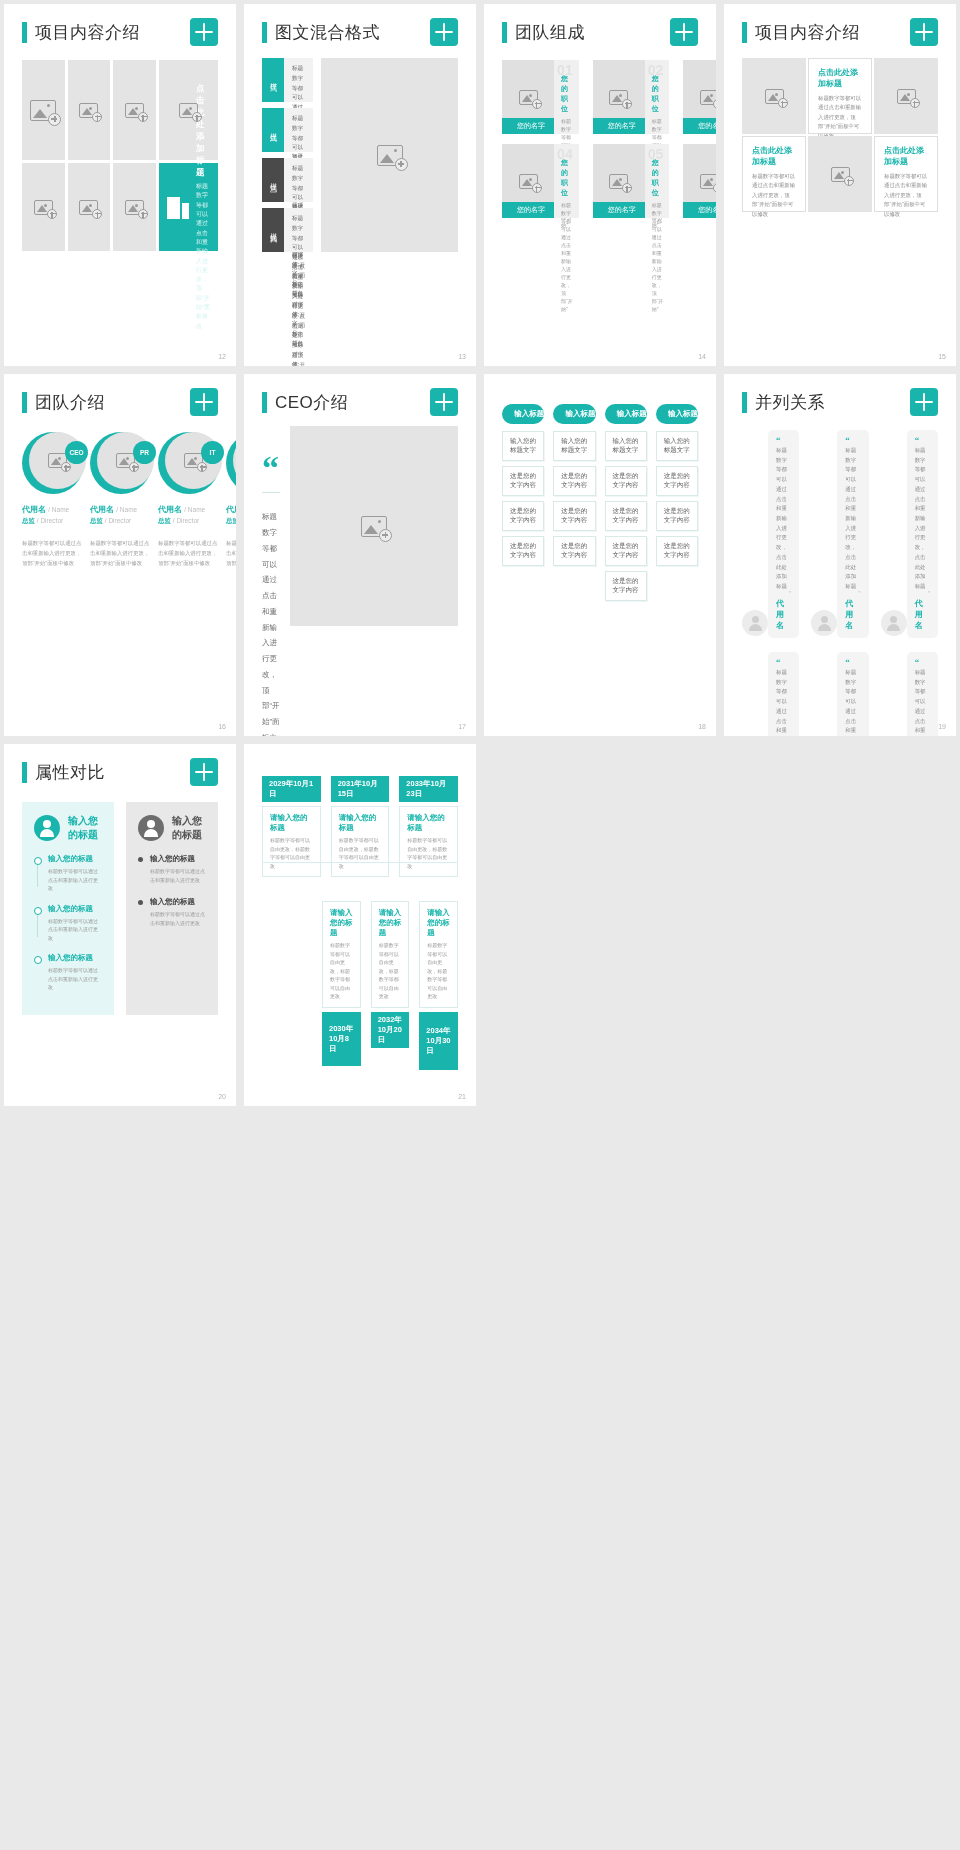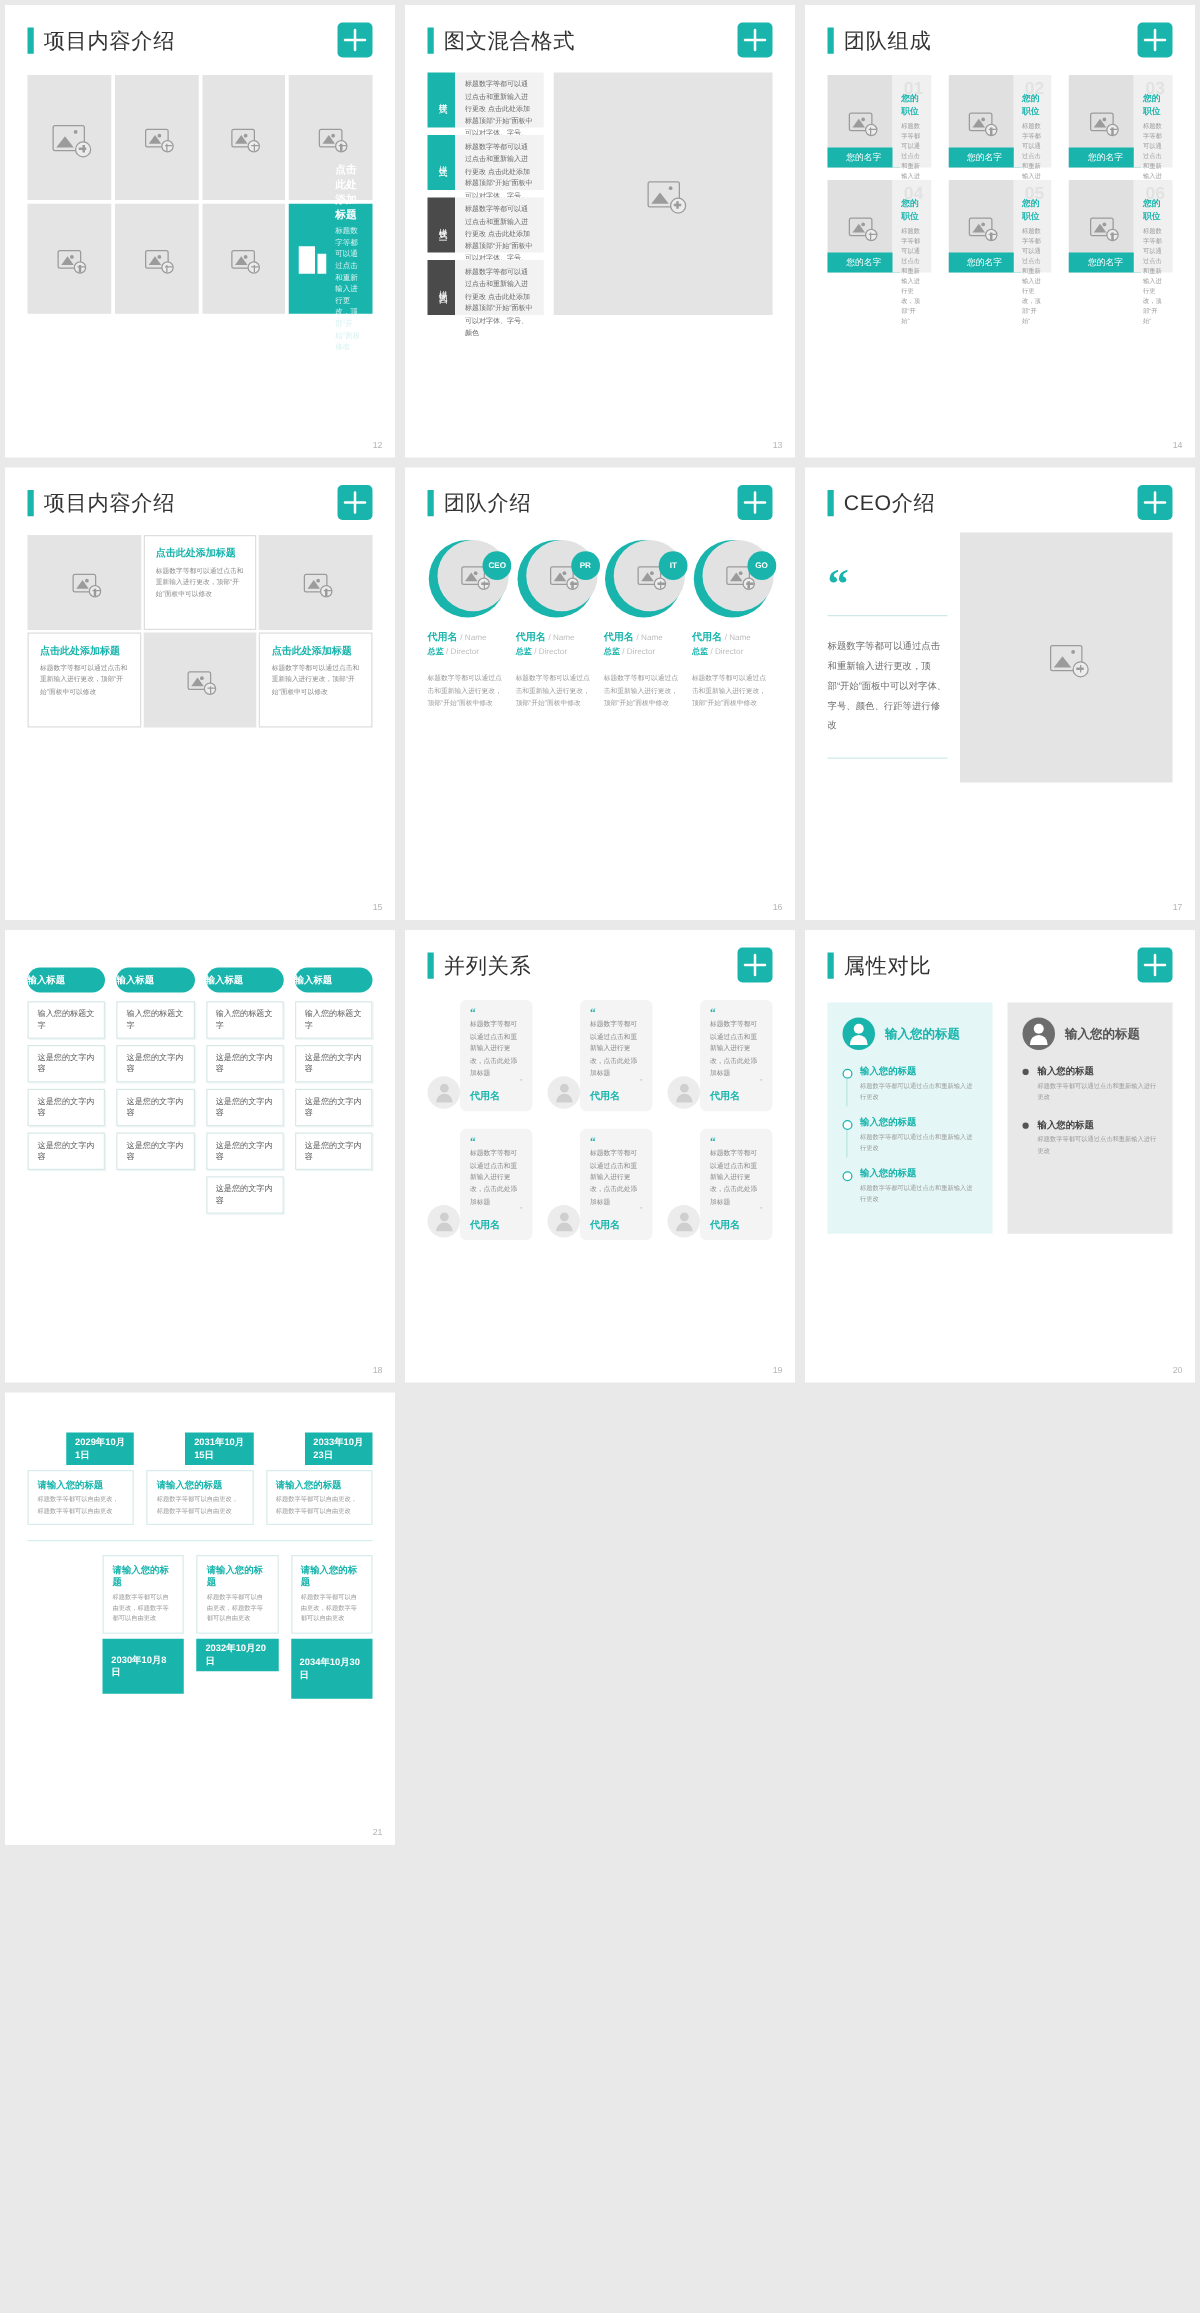--- a/index.html
+++ b/index.html
@@ -2,21 +2,21 @@
 <html><head>
 <meta charset="utf-8">
 <style>
   * { box-sizing: border-box; margin:0; padding:0; }
   body {
     width:960px; height:1850px;
     background:#e9e9e9;
     font-family:"Liberation Sans","DejaVu Sans",sans-serif;
     overflow:hidden;
   }
-  .grid { display:grid; grid-template-columns:1fr 1fr 1fr; grid-template-rows:repeat(5,1fr); gap:8px; width:960px; height:1850px; padding:4px; }
+  .grid { display:grid; grid-template-columns:1fr 1fr 1fr 1fr; grid-template-rows:repeat(5,1fr); gap:8px; width:960px; height:1850px; padding:4px; }
   .slide { background:#fff; position:relative; overflow:hidden; padding:14px 18px; }
   .slide-num { position:absolute; right:10px; bottom:6px; font-size:7px; color:#b4b4b4; }
 
   
   .shdr { display:flex; align-items:center; justify-content:space-between; }
   .title-wrap { display:flex; align-items:center; gap:8px; }
   .tbar { width:5px; height:21px; background:#19b5ad; }
   .stitle { font-size:17px; color:#333; font-weight:400; letter-spacing:.5px; }
   .plus { width:28px; height:28px; background:#19b5ad; border-radius:4px; position:relative; flex:none;}
   .plus::before,.plus::after{content:"";position:absolute;background:#fff;}
@@ -87,21 +87,21 @@
   .s17wrap{margin-top:10px;display:flex;gap:10px;height:200px;}
   .s17left{flex:1;padding-top:32px;}
   .s17q{font-size:34px;color:#19b5ad;font-weight:bold;line-height:.6;font-family:"Liberation Serif",serif;}
   .s17line{height:1px;background:#cfe9e8;margin:14px 0 16px 0;}
   .s17p{font-size:7.5px;color:#6d6d6d;line-height:2.1;}
   .s17line2{height:1px;background:#cfe9e8;margin-top:18px;}
   .s17right{width:170px;background:#e4e4e4;display:flex;align-items:center;justify-content:center;}
 
   
   .s18cols{margin-top:16px;display:grid;grid-template-columns:repeat(4,1fr);gap:9px;}
-  .s18pill{background:#19b5ad;color:#fff;font-size:7.5px;font-weight:bold;text-align:left;padding:5px 0;border-radius:11px;margin-bottom:7px;}
+  .s18pill{background:#19b5ad;color:#fff;font-size:7.5px;font-weight:bold;text-align:right;padding:5px 0;border-radius:11px;margin-bottom:7px;}
   .s18box{border:1px solid #d9e9e8;background:#fff;font-size:6.5px;color:#5c5c5c;padding:5px 7px;margin-bottom:5px;box-shadow:1px 1px 0 #eef7f6;}
 
   
   .s19grid{margin-top:14px;display:grid;grid-template-columns:repeat(3,1fr);gap:14px 12px;}
   .s19item{position:relative;padding-left:26px;}
   .s19av{position:absolute;left:0;bottom:2px;width:26px;height:26px;border-radius:50%;background:#ececec;display:flex;align-items:center;justify-content:center;}
   .s19av .head{width:7px;height:7px;border-radius:50%;background:#cfcfcf;position:absolute;top:6px;}
   .s19av .body{width:13px;height:7px;border-radius:7px 7px 0 0;background:#cfcfcf;position:absolute;bottom:5px;}
   .s19card{background:#f4f4f4;border-radius:5px;padding:6px 8px 7px 8px;position:relative;}
   .s19qm{font-size:9px;color:#19b5ad;font-weight:bold;font-family:"Liberation Serif",serif;line-height:1;}
@@ -129,21 +129,21 @@
   .s20t{font-size:7.5px;color:#19b5ad;font-weight:bold;margin-bottom:3px;}
   .s20b{font-size:5px;color:#9a9a9a;line-height:1.7;}
   .s20it2{position:relative;padding-left:12px;margin-bottom:13px;}
   .s20it2::before{content:"";position:absolute;left:0;top:3px;width:5px;height:5px;border-radius:50%;background:#555;}
   .s20t2{font-size:7.5px;color:#444;font-weight:bold;margin-bottom:3px;}
 
   
   .s21{margin-top:18px;position:relative;height:175px;}
   .s21axis{position:absolute;left:0;right:0;top:86px;height:1px;background:#d6efee;}
   .s21cols{display:grid;grid-template-columns:repeat(3,1fr);gap:10px;}
-  .s21top .date{background:#19b5ad;color:#fff;font-size:7.5px;font-weight:bold;display:inline-block;padding:3px 7px;margin-left:31px;}
+  .s21top .date{background:#19b5ad;color:#fff;font-size:7.5px;font-weight:bold;display:inline-block;padding:3px 7px;}
   .s21card{border:1px solid #d9ecec;padding:6px 7px;margin-top:4px;background:#fff;}
   .s21h{font-size:7.5px;color:#19b5ad;font-weight:bold;margin-bottom:3px;}
   .s21b{font-size:5px;color:#9a9a9a;line-height:1.7;}
   .s21bot{margin-top:20px;}
 </style>
 </head>
 <body>
 
 <div class="grid">
 

